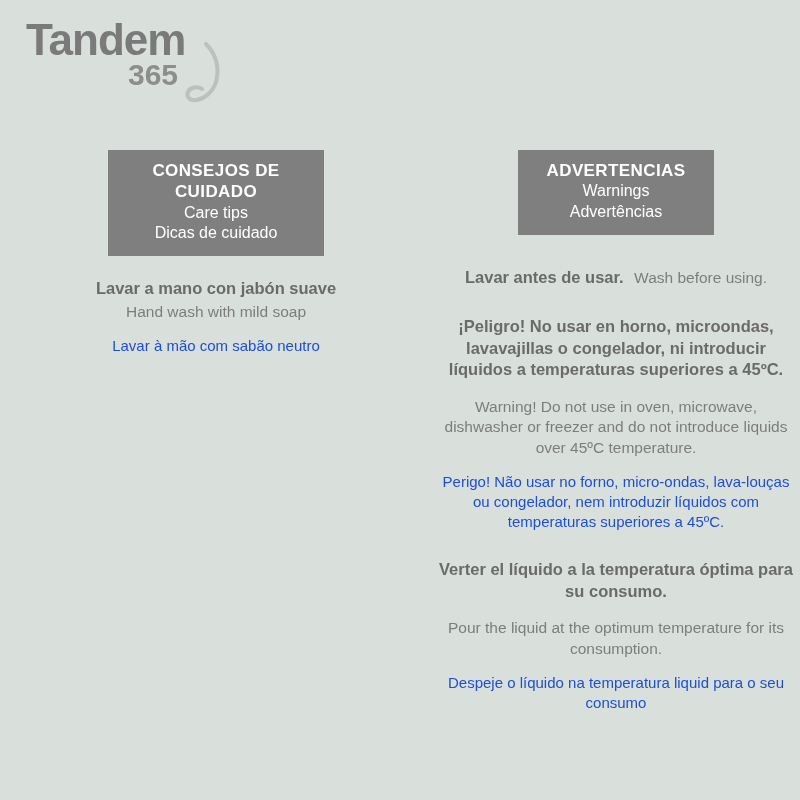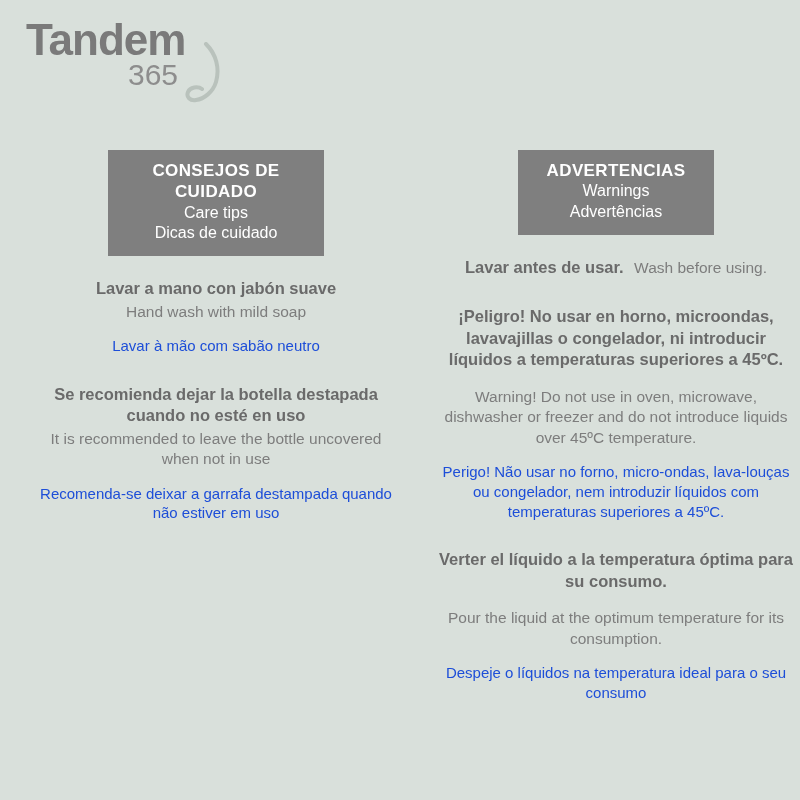--- a/index.html
+++ b/index.html
@@ -25,21 +25,21 @@
   .logo-main {
     font-size: 44px;
     font-weight: bold;
     color: #7a7a7a;
     letter-spacing: -1px;
     line-height: 1;
     font-family: "Liberation Sans", sans-serif;
   }
   .logo-sub {
     font-size: 30px;
-    font-weight: normal;
+    font-weight: bold;
     color: #8d8d8d;
     line-height: 1;
     margin-top: -2px;
     margin-left: 102px;
     letter-spacing: 0px;
   }
   .logo-swoosh {
     position: absolute;
     left: 150px;
     top: 24px;
@@ -98,21 +98,21 @@
     line-height: 1.32;
     margin-top: 2px;
   }
   .pt {
     font-size: 15px;
     color: #1d4ed8;
     line-height: 1.32;
     margin-top: 14px;
   }
   .inline-row {
-    margin-top: 22px;
+    margin-top: 32px;
     text-align: center;
   }
   .inline-row .es {
     display: inline;
   }
   .inline-row .en {
     display: inline;
     margin-left: 6px;
   }
   .gap-sm { margin-top: 16px; }
@@ -138,25 +138,20 @@
       <div class="header-line">Dicas de cuidado</div>
     </div>
 
     <div class="block">
       <div class="es">Lavar a mano con jabón suave</div>
       <div class="en">Hand wash with mild soap</div>
       <div class="pt">Lavar à mão com sabão neutro</div>
     </div>
 
 
-    <div class="block gap-md">
-      <div class="es">Se recomienda dejar la botella destapada cuando no esté en uso</div>
-      <div class="en">It is recommended to leave the bottle uncovered when not in use</div>
-      <div class="pt">Recomenda-se deixar a garrafa destampada quando não estiver em uso</div>
-    </div>
   </div>
 
   <div class="col right">
     <div class="header-box">
       <div class="header-title">ADVERTENCIAS</div>
       <div class="header-line">Warnings</div>
       <div class="header-line">Advertências</div>
     </div>
 
     <div class="inline-row">
@@ -166,17 +161,17 @@
 
     <div class="block gap-md">
       <div class="es">¡Peligro! No usar en horno, microondas, lavavajillas o congelador,  ni introducir líquidos a temperaturas superiores a 45ºC.</div>
       <div class="en gap-sm">Warning! Do not use in oven, microwave, dishwasher or freezer and do not introduce liquids over 45ºC temperature.</div>
       <div class="pt">Perigo! Não usar no forno, micro-ondas, lava-louças ou congelador, nem introduzir líquidos com temperaturas superiores a 45ºC.</div>
     </div>
 
     <div class="block gap-md">
       <div class="es">Verter el líquido a la temperatura óptima para su consumo.</div>
       <div class="en gap-sm">Pour the liquid at the optimum temperature for its consumption.</div>
-      <div class="pt">Despeje o líquidos na temperatura ideal para o seu consumo</div>
+      <div class="pt">Despeje o líquido na temperatura liquid para o seu consumo</div>
     </div>
   </div>
 
 </div>
 
 </body></html>

